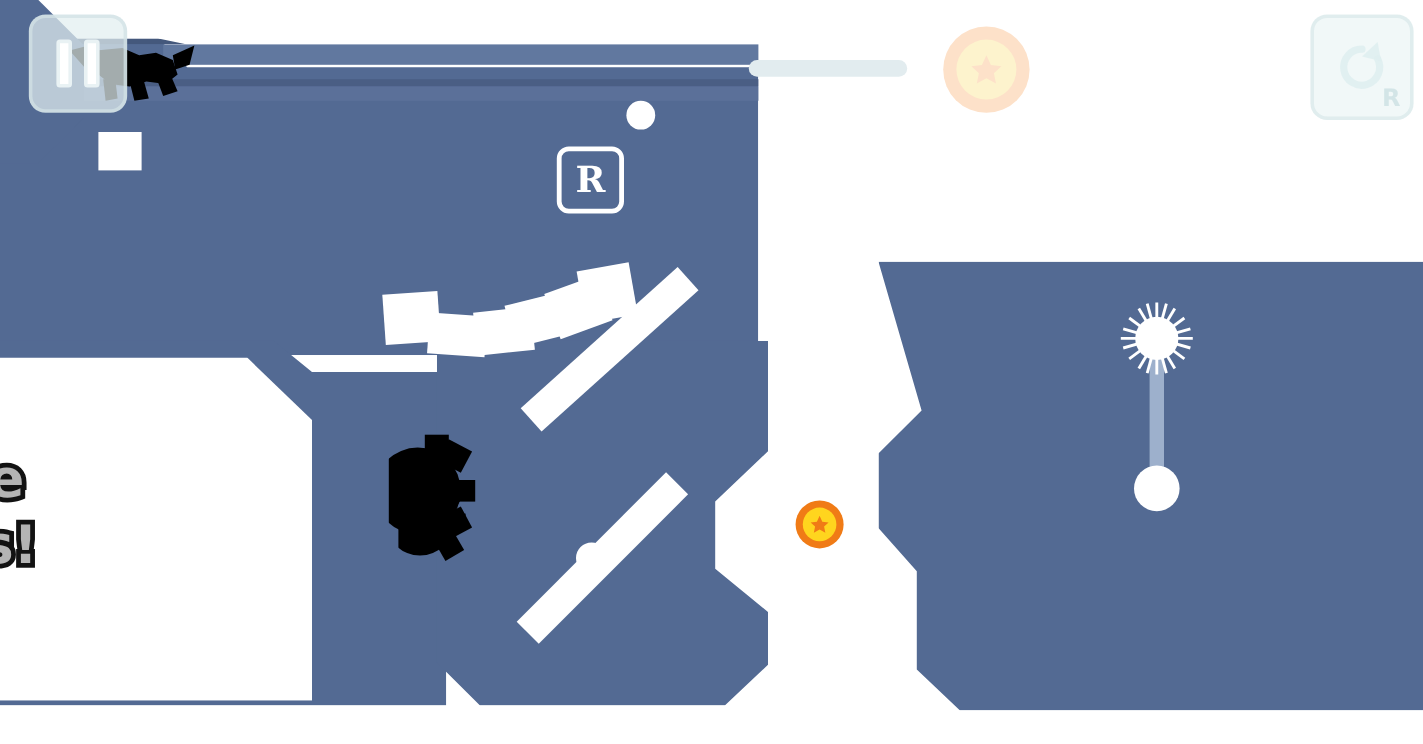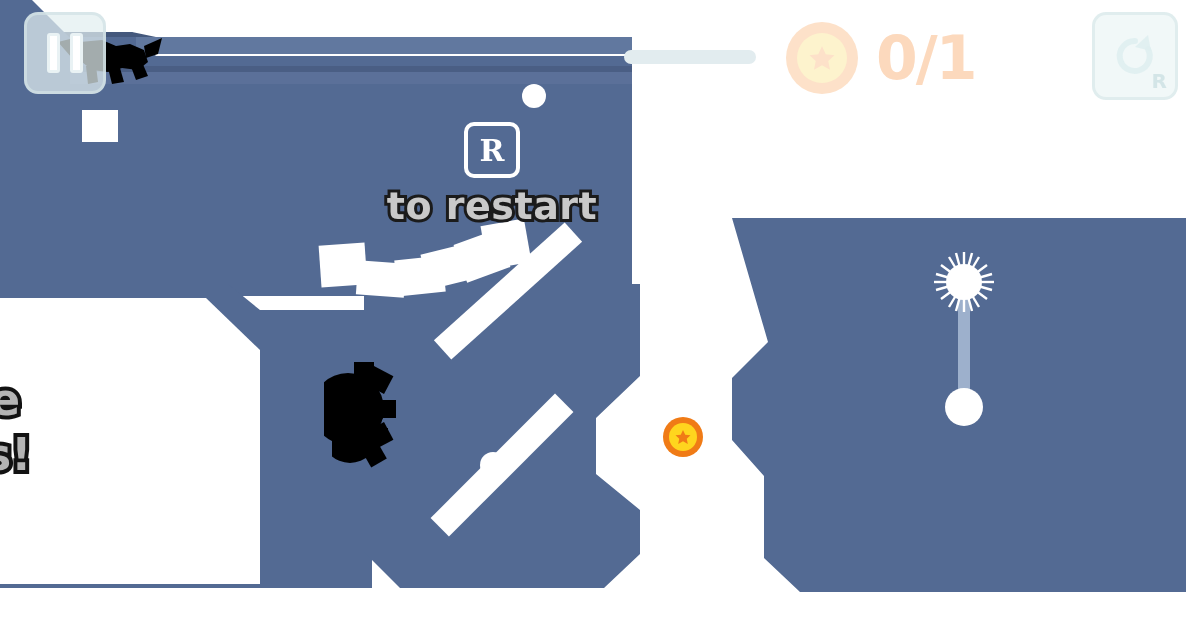--- a/index.html
+++ b/index.html
@@ -439,34 +439,32 @@
   <div id="progress-bar"></div>
 
   <div id="coin-counter">
     <div id="coin-counter-icon">
       <div class="inner">
         <svg width="30" height="30" viewBox="0 0 24 24">
           <path fill="#fde1c9" d="M12 2.5 L15 9 L22 9.8 L17 14.4 L18.4 21.3 L12 17.8 L5.6 21.3 L7 14.4 L2 9.8 L9 9 Z"></path>
         </svg>
       </div>
     </div>
-    <div id="coin-counter-label">0/1</div>
   </div>
 
   <div class="hud-button" id="restart-button">
     <svg width="50" height="50" viewBox="0 0 50 50">
       <path fill="none" stroke="rgba(222,238,240,0.85)" stroke-width="6" stroke-linecap="round" d="M25 10 A15 15 0 1 0 38 18"></path>
       <path fill="rgba(222,238,240,0.85)" d="M38 4 L41 20 L25 16 Z"></path>
     </svg>
     <div id="restart-key-hint">R</div>
   </div>
 
   <div id="restart-prompt">
     <div id="restart-key-cap">R</div>
-    <div id="restart-prompt-label">to restart</div>
   </div>
 
   <div id="hint-text">
     <div>the</div>
     <div>cts!</div>
   </div>
 
 </div>
 
 </body></html>

